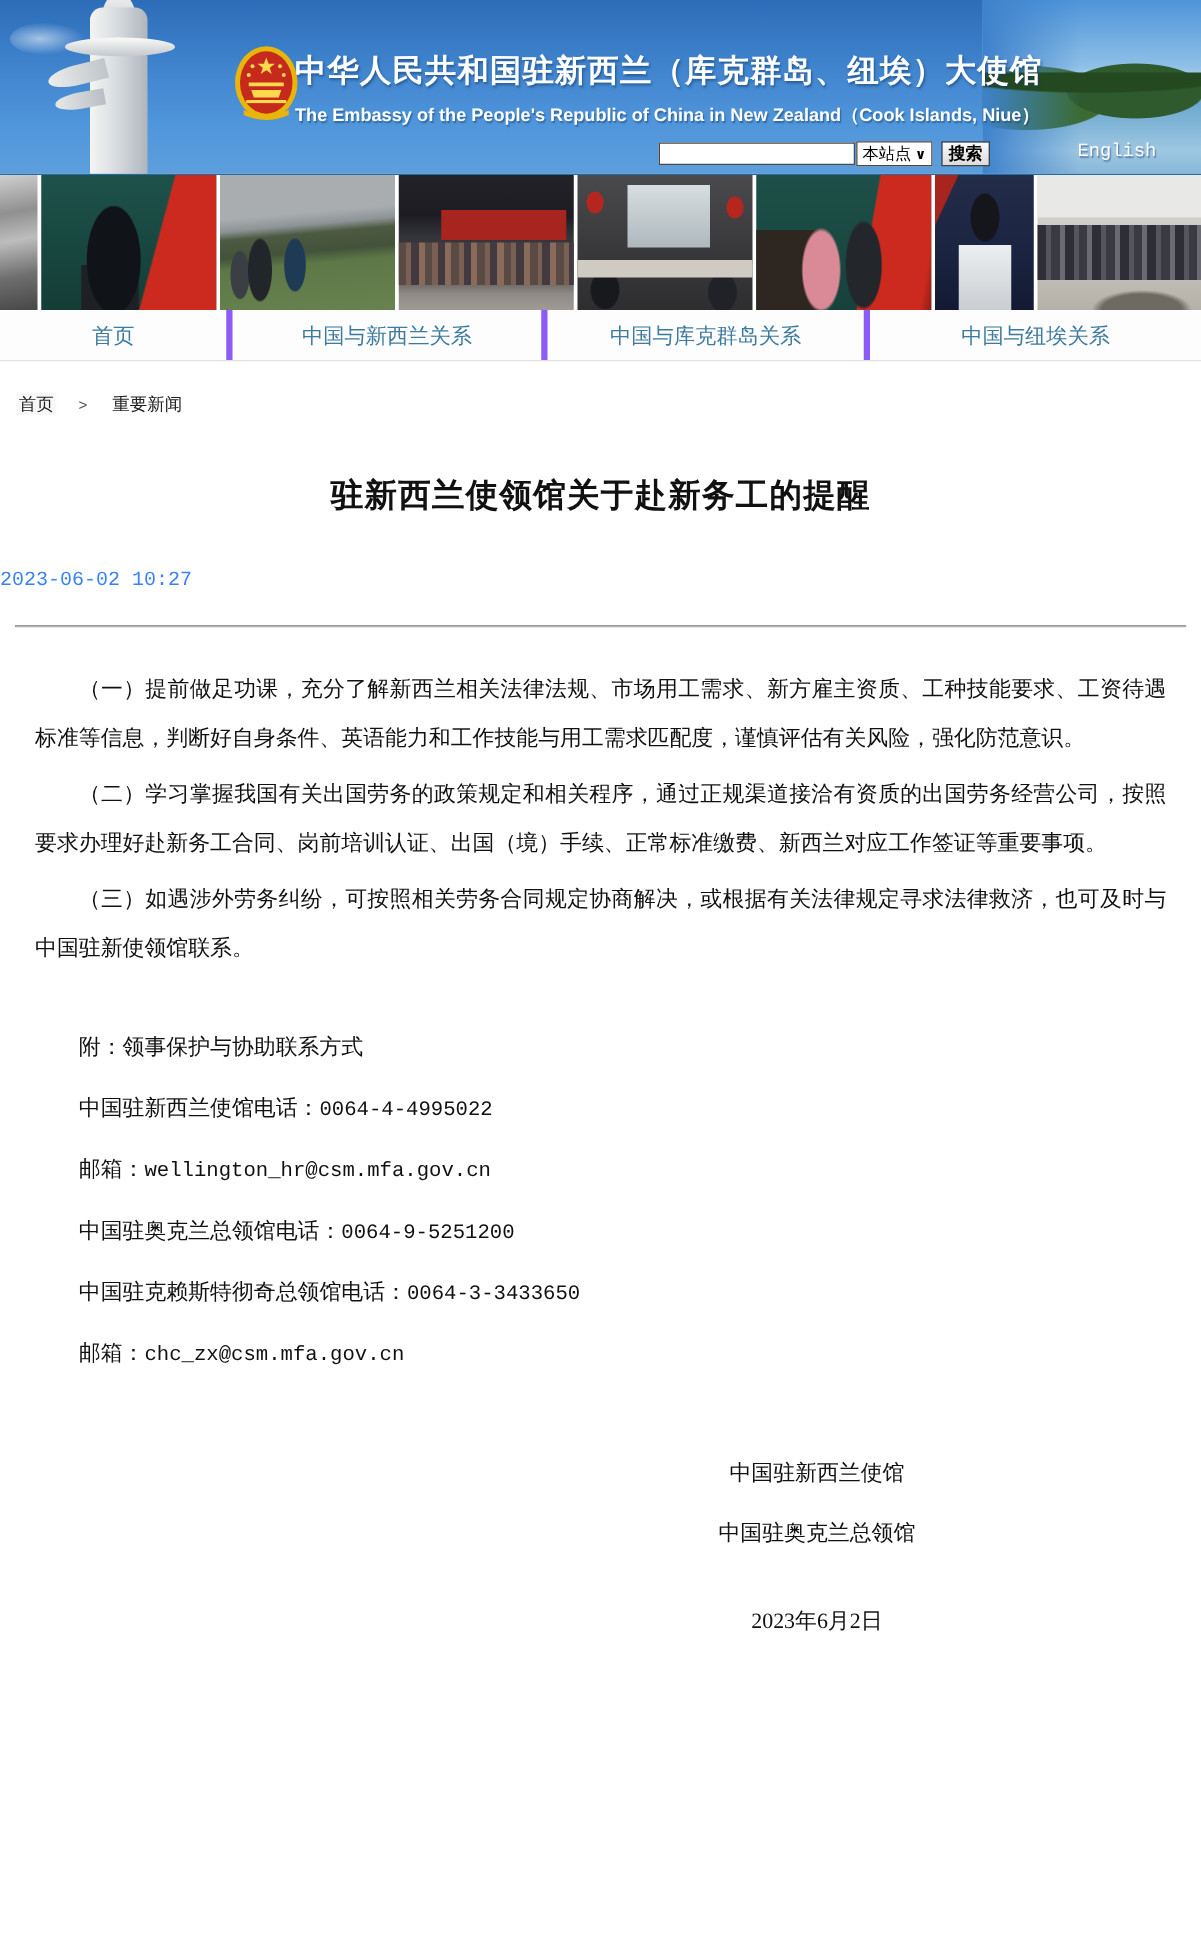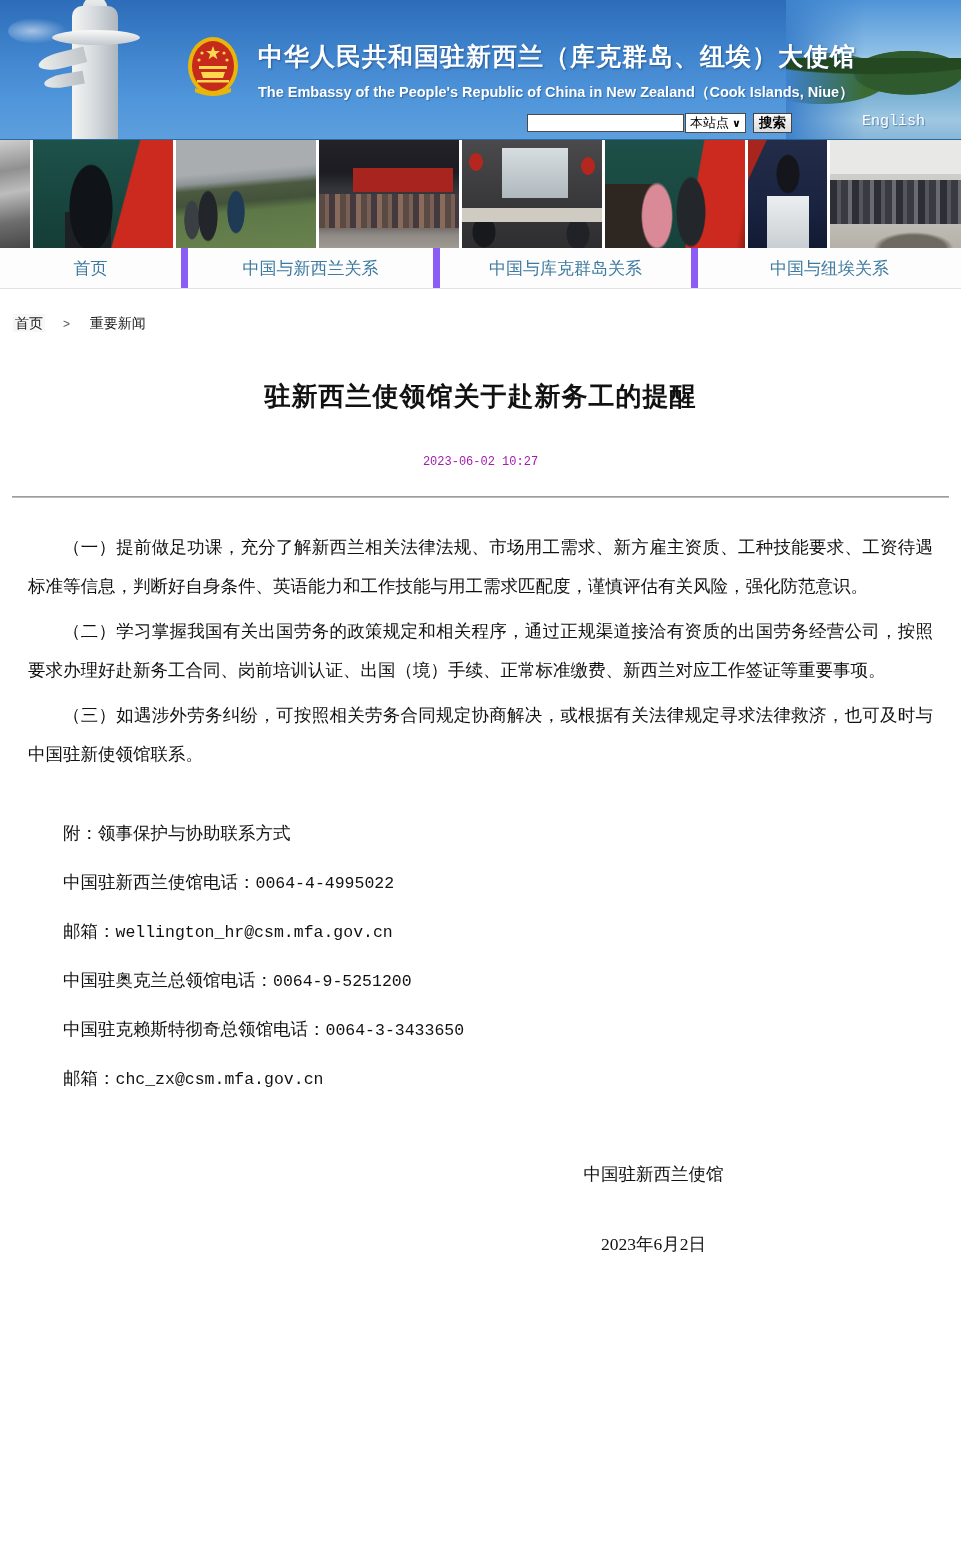--- a/index.html
+++ b/index.html
@@ -29,21 +29,21 @@
     background:linear-gradient(180deg,#eef0ee,#c0c6cb); border-radius:45% 45% 30% 30%; }
   .huabiao .wing { position:absolute; left:38px; top:52px; width:48px; height:16px;
     background:linear-gradient(90deg,#eceeec,#bfc5ca); border-radius:60% 0 0 60%;
     transform:rotate(-14deg); }
   .huabiao .wing2 { position:absolute; left:44px; top:74px; width:40px; height:13px;
     background:linear-gradient(90deg,#e7e9e8,#b8bec4); border-radius:60% 0 0 60%;
     transform:rotate(-10deg); }
   
   .emblem { position:absolute; left:187px; top:36px; width:52px; height:66px; }
   
-  .banner-titles { position:absolute; left:258px; top:40px; width:560px; color:#fff; }
+  .banner-titles { position:absolute; left:236px; top:40px; width:560px; color:#fff; }
   .banner-title-cn { font-size:25px; font-weight:bold; letter-spacing:1px;
     text-shadow:1px 1px 2px rgba(20,60,110,.6); white-space:nowrap; }
   .banner-title-en { margin-top:10px; font-size:14.5px; font-weight:bold;
     text-shadow:1px 1px 1px rgba(20,60,110,.5); white-space:nowrap;text-align:right; }
   
   .landscape { position:absolute; right:0; top:0; width:175px; height:140px;
     background:
       radial-gradient(90px 36px at 70% 52%, #2f5a2d 60%, rgba(47,90,45,0) 62%),
       radial-gradient(110px 42px at 20% 56%, #3b6b33 60%, rgba(59,107,51,0) 62%),
       linear-gradient(180deg,#4f94d8 0%,#8fc0e6 38%,#b9d8ec 48%,#6aa7cf 58%,#7fb4d6 70%,#9ec7e2 86%,#88b6d8 100%);
@@ -132,36 +132,36 @@
       radial-gradient(40px 16px at 60% 100%,#6e6a62 80%,rgba(0,0,0,0) 100%),
       linear-gradient(180deg,#d8d8d4 0%,#c9c7c2 55%,#b5b1a8 100%);
     background-size:100% 34px, 100% 44px, auto, auto;
     background-position:0 0, 0 40px, 0 0, 0 0;
     background-repeat:no-repeat; }
 
   
   .nav { display:flex; height:41px; background:#fdfdfd; border-bottom:1px solid #e2e2e2; }
   .nav-item { display:flex; align-items:center; justify-content:center;
     color:#3d7aa0; font-size:17px; cursor:pointer; }
-  .nav-item + .nav-item { border-left:7px solid #8b5cf6; }
+  .nav-item + .nav-item { border-left:5px solid #8b5cf6; }
   .nav-item:nth-child(1){ width:181px; }
   .nav-item:nth-child(2){ width:252px; }
   .nav-item:nth-child(3){ width:258px; }
   .nav-item:nth-child(4){ width:270px; }
 
   
   .breadcrumb { padding:26px 0 0 13px; font-size:14px; color:#222; }
   .breadcrumb .crumb { cursor:pointer; background:#f7f7f7; padding:1px 2px; }
   .breadcrumb .sep { margin:0 14px; color:#555; font-size:12px; }
   .breadcrumb .crumb.current { background:none; }
 
   
   .article-title { margin-top:46px; text-align:center; font-size:26px; font-weight:bold;
     color:#111; font-family:"Liberation Serif","DejaVu Serif",serif; letter-spacing:1px; }
-  .article-date { margin-top:41px; text-align:center; font-size:12px; color:#a21caf;
+  .article-date { margin-top:41px; font-size:16px; color:#3b82f6;
     font-family:"Liberation Mono","DejaVu Sans Mono",monospace; }
   .article-hr { margin:27px 12px 0 12px; height:2px; border:none;
     background:linear-gradient(180deg,#8c8c8c,#cdcdcd); }
 
   .article-body { margin:30px 28px 0 28px;
     font-family:"Liberation Serif","DejaVu Serif",serif;
     font-size:17.5px; color:#111; }
   .article-body p { line-height:39px; text-indent:2em; text-align:justify; margin-bottom:6px; }
   .attachment-heading { margin-top:40px !important; }
   .contact-list { margin-top:10px; }
@@ -260,14 +260,15 @@
     <p><span>中国驻新西兰使馆电话：</span><span class="mono">0064-4-4995022</span></p>
     <p><span>邮箱：</span><span class="mono">wellington_hr@csm.mfa.gov.cn</span></p>
     <p><span>中国驻奥克兰总领馆电话：</span><span class="mono">0064-9-5251200</span></p>
     <p><span>中国驻克赖斯特彻奇总领馆电话：</span><span class="mono">0064-3-3433650</span></p>
     <p><span>邮箱：</span><span class="mono">chc_zx@csm.mfa.gov.cn</span></p>
   </div>
 </div>
 
 <div class="signatures">
   <div>中国驻新西兰使馆</div>
+  <div>中国驻奥克兰总领馆</div>
   <div class="sign-date">2023年6月2日</div>
 </div>
 
 </body></html>

